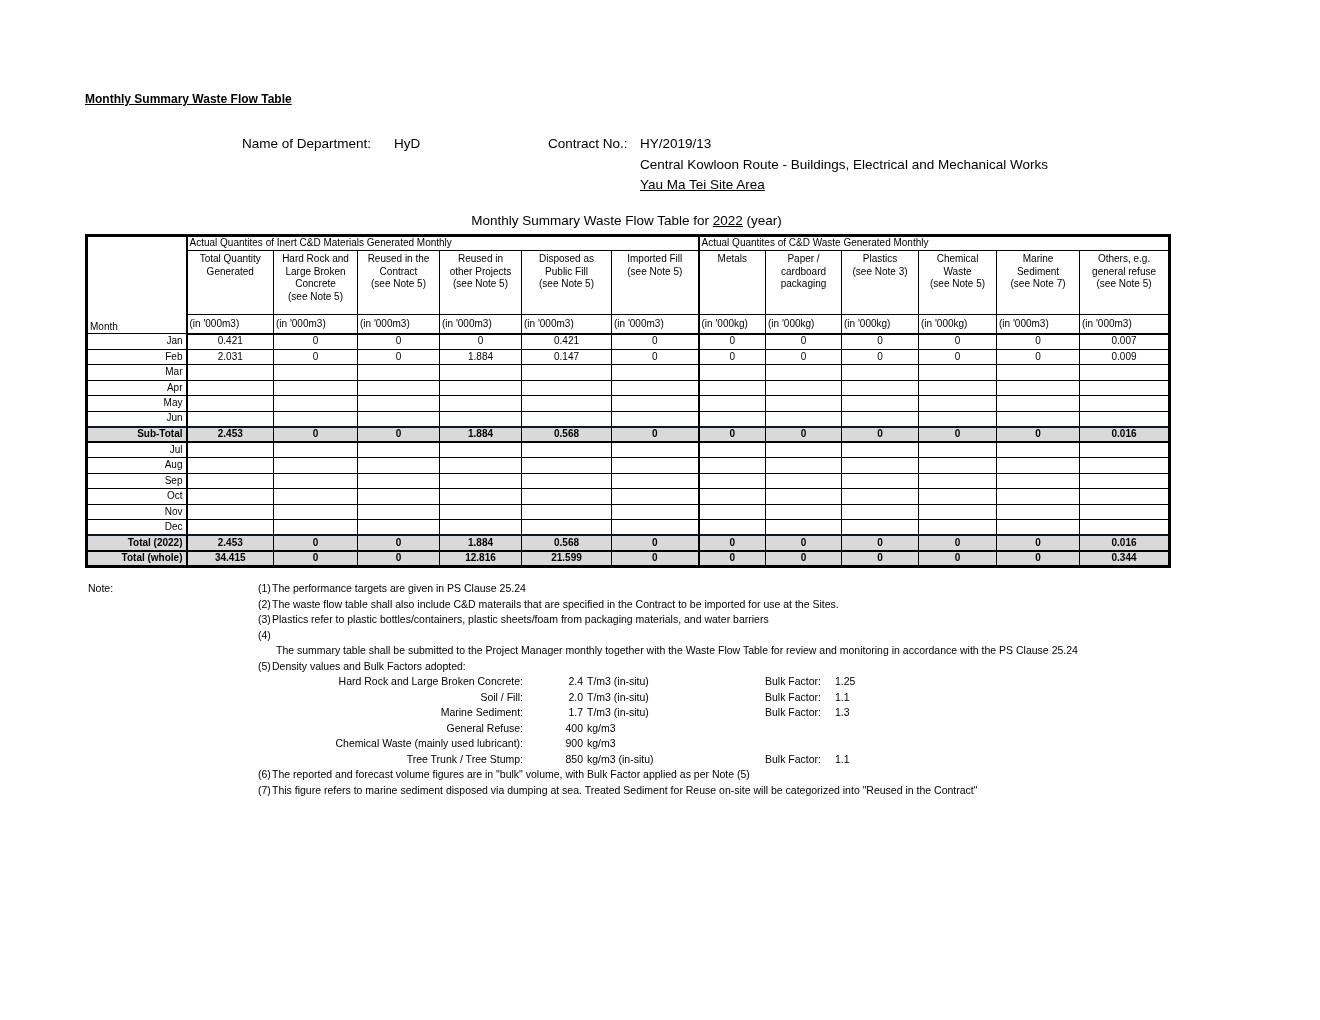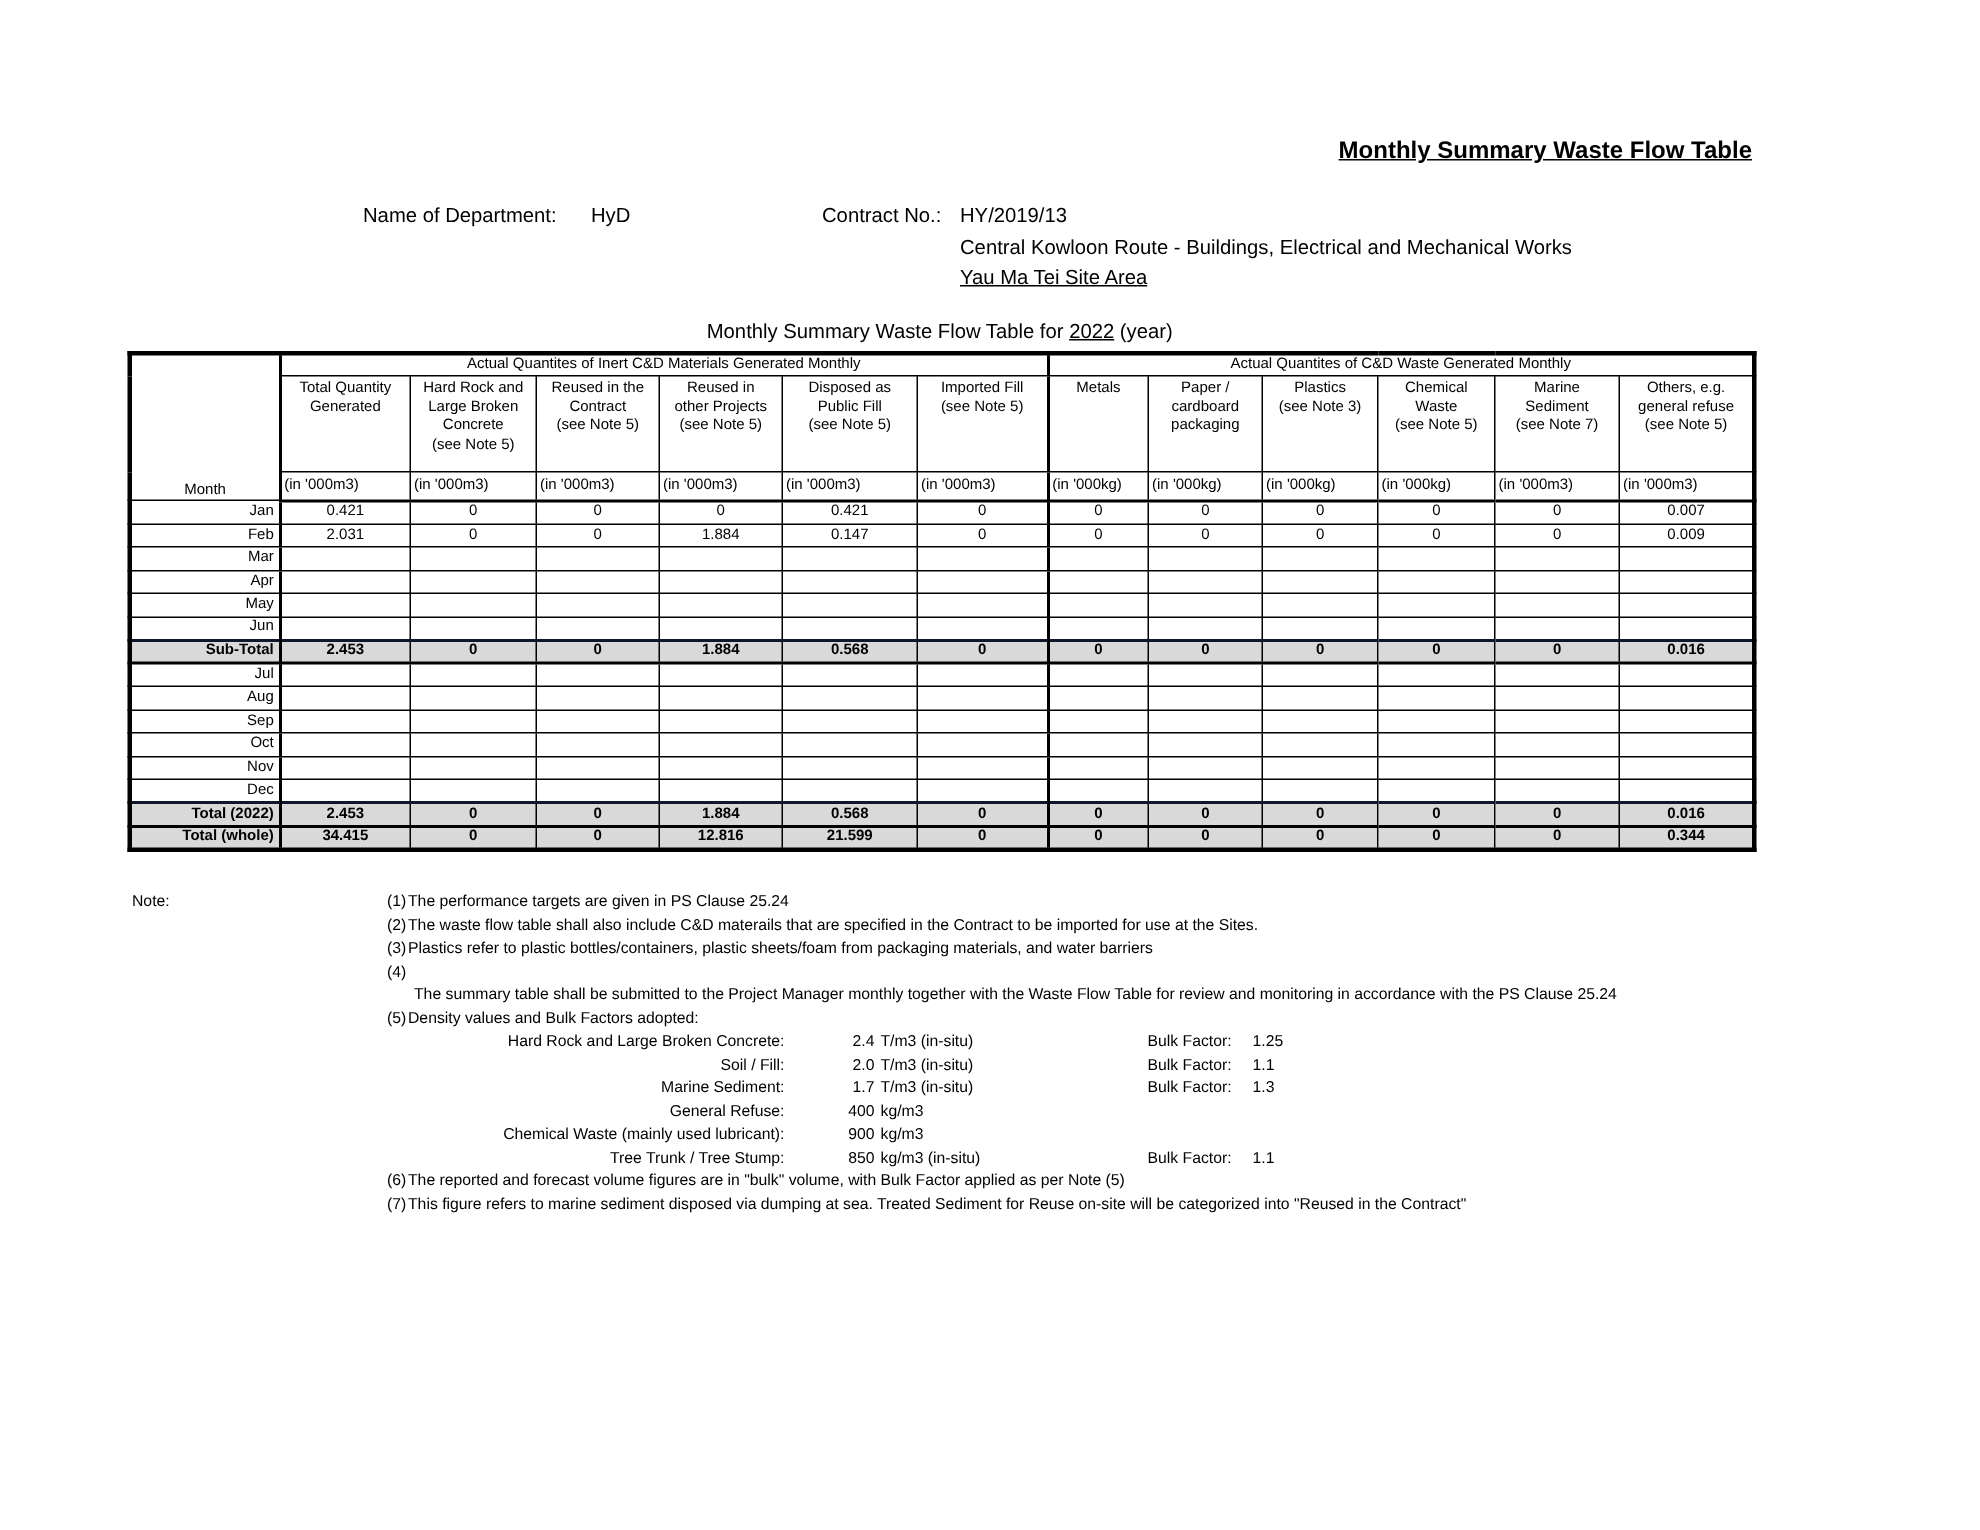--- a/index.html
+++ b/index.html
@@ -8,21 +8,21 @@
     width: 1320px; height: 1020px;
     font-family: "Liberation Sans", sans-serif;
     color: #000;
     position: relative;
     overflow: hidden;
   }
   .page { position: absolute; inset: 0; background: #fff; }
 
   .doc-title {
     position: absolute; top: 92px; left: 85px; width: 1083px;
-    text-align: right; font-size: 16px; font-weight: 700;
+    text-align: left; font-size: 12px; font-weight: 700;
     text-decoration: underline;
   }
   .hdr { position: absolute; font-size: 13.5px; white-space: nowrap; margin-left: 24px; }
   .hdr-dept-label   { top: 136px; left: 218px; }
   .hdr-dept-value   { top: 136px; left: 370px; }
   .hdr-contract-label { top: 136px; left: 524px; }
   .hdr-contract-value { top: 136px; left: 616px; }
   .hdr-desc         { top: 157px; left: 616px; }
   .hdr-site         { top: 177px; left: 616px; text-decoration: underline; }
 
@@ -38,21 +38,21 @@
     width: 1083px;
     border: 3px solid #000;
     font-size: 10px;
   }
   .waste-table td {
     border: 1px solid #000;
     padding: 0 2px;
     overflow: hidden;
     line-height: 1.25;
   }
-  .group-row td { height: 15px; text-align: center; }
+  .group-row td { height: 15px; text-align: left; }
   .colhead-row td {
     height: 64px; text-align: center; vertical-align: top;
     padding-top: 2px; white-space: pre-line;
   }
   .unit-row td { height: 19px; text-align: left; border-bottom: 2px solid #000; }
   .month-spanner {
     text-align: center; vertical-align: bottom;
     border-right: 2px solid #000 !important;
     border-bottom: 2px solid #000;
     padding-bottom: 1px;
@@ -61,21 +61,21 @@
   .waste-table tbody td { height: 15.5px; text-align: center; }
   .waste-table tbody td:first-child {
     text-align: right; border-right: 2px solid #000; padding-right: 3px;
   }
   .waste-table tbody td:nth-child(7) { border-right: 2px solid #000; }
   .waste-table tbody tr.total-row td {
     background: #d9d9d9; font-weight: 700;
     border-top: 2px solid #0f172a; border-bottom: 2px solid #000;
   }
 
-  .notes { position: absolute; top: 594px; left: 88px; width: 1180px; font-size: 10.5px; line-height: 15.5px; }
+  .notes { position: absolute; top: 581px; left: 88px; width: 1180px; font-size: 10.5px; line-height: 15.5px; }
   .note-label { position: absolute; left: 0; top: 0; }
   .note-items { margin-left: 170px; }
   .note-item { display: flex; }
   .note-num { width: 14px; flex: 0 0 14px; }
   .note-text { flex: 1; }
   .note-text.indent { padding-left: 4px; }
   .density-row { display: flex; }
   .d-label { width: 265px; flex: 0 0 265px; text-align: right; }
   .d-value { width: 60px; flex: 0 0 60px; text-align: right; }
   .d-unit  { width: 170px; flex: 0 0 170px; margin-left: 4px; }

